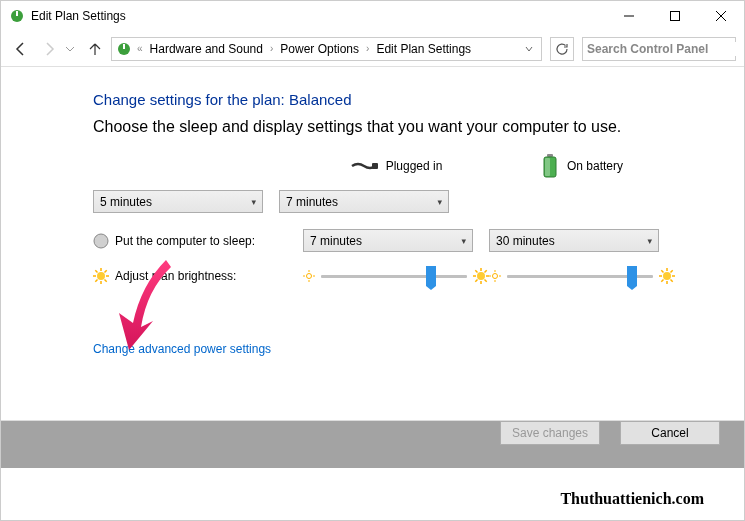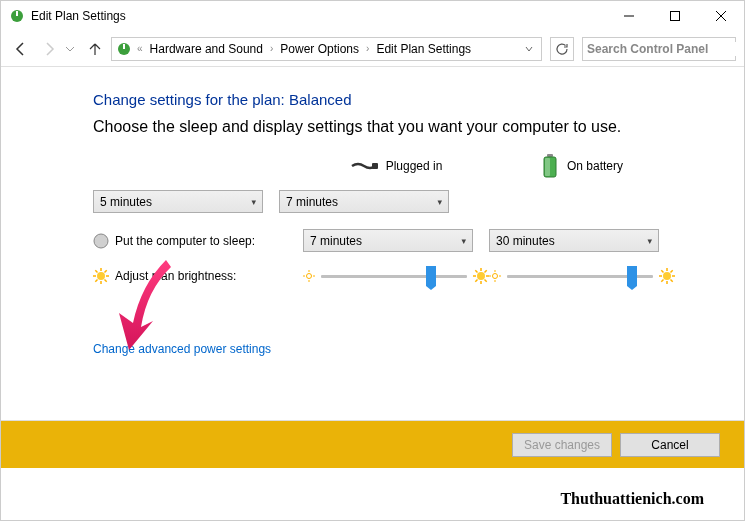--- a/index.html
+++ b/index.html
@@ -46,21 +46,21 @@
     .sun-large { width: 16px; height: 16px; }
     .slider-track { flex: 1; height: 3px; background: #c0c0c0; position: relative; border-radius: 1px; }
     .slider-thumb { position: absolute; width: 10px; height: 20px; background: #2e92e6; top: -9px; cursor: pointer; }
     .slider-thumb::after { content: ''; position: absolute; bottom: -4px; left: 0; width: 0; height: 0; border-left: 5px solid transparent; border-right: 5px solid transparent; border-top: 4px solid #2e92e6; }
     
     .arrow-annotation { position: absolute; left: 110px; top: 254px; pointer-events: none; }
     
     .links { margin-top: 58px; font-size: 12px; }
     .link { color: #0066cc; cursor: pointer; margin-bottom: 10px; display: block; }
     
-    .footer { position: absolute; bottom: 52px; left: 0; right: 0; height: 48px; border-top: 1px solid #ddd; background: #eab308; display: flex; align-items: center; justify-content: flex-end; padding-right: 24px; gap: 8px; }
+    .footer { position: absolute; bottom: 52px; left: 0; right: 0; height: 48px; border-top: 1px solid #ddd; background: #a3a3a3; display: flex; justify-content: flex-end; padding-right: 24px; gap: 20px; }
     .btn { width: 100px; height: 24px; border: 1px solid #adadad; background: #e1e1e1; font-size: 12px; cursor: pointer; }
     .btn:disabled { color: #999; cursor: default; }
     
     .watermark { position: absolute; bottom: 12px; right: 40px; font-family: "Times New Roman", serif; font-weight: bold; font-size: 16px; }
   </style>
 </head>
 <body>
 
 <div class="titlebar">
   <span class="titlebar-icon">

